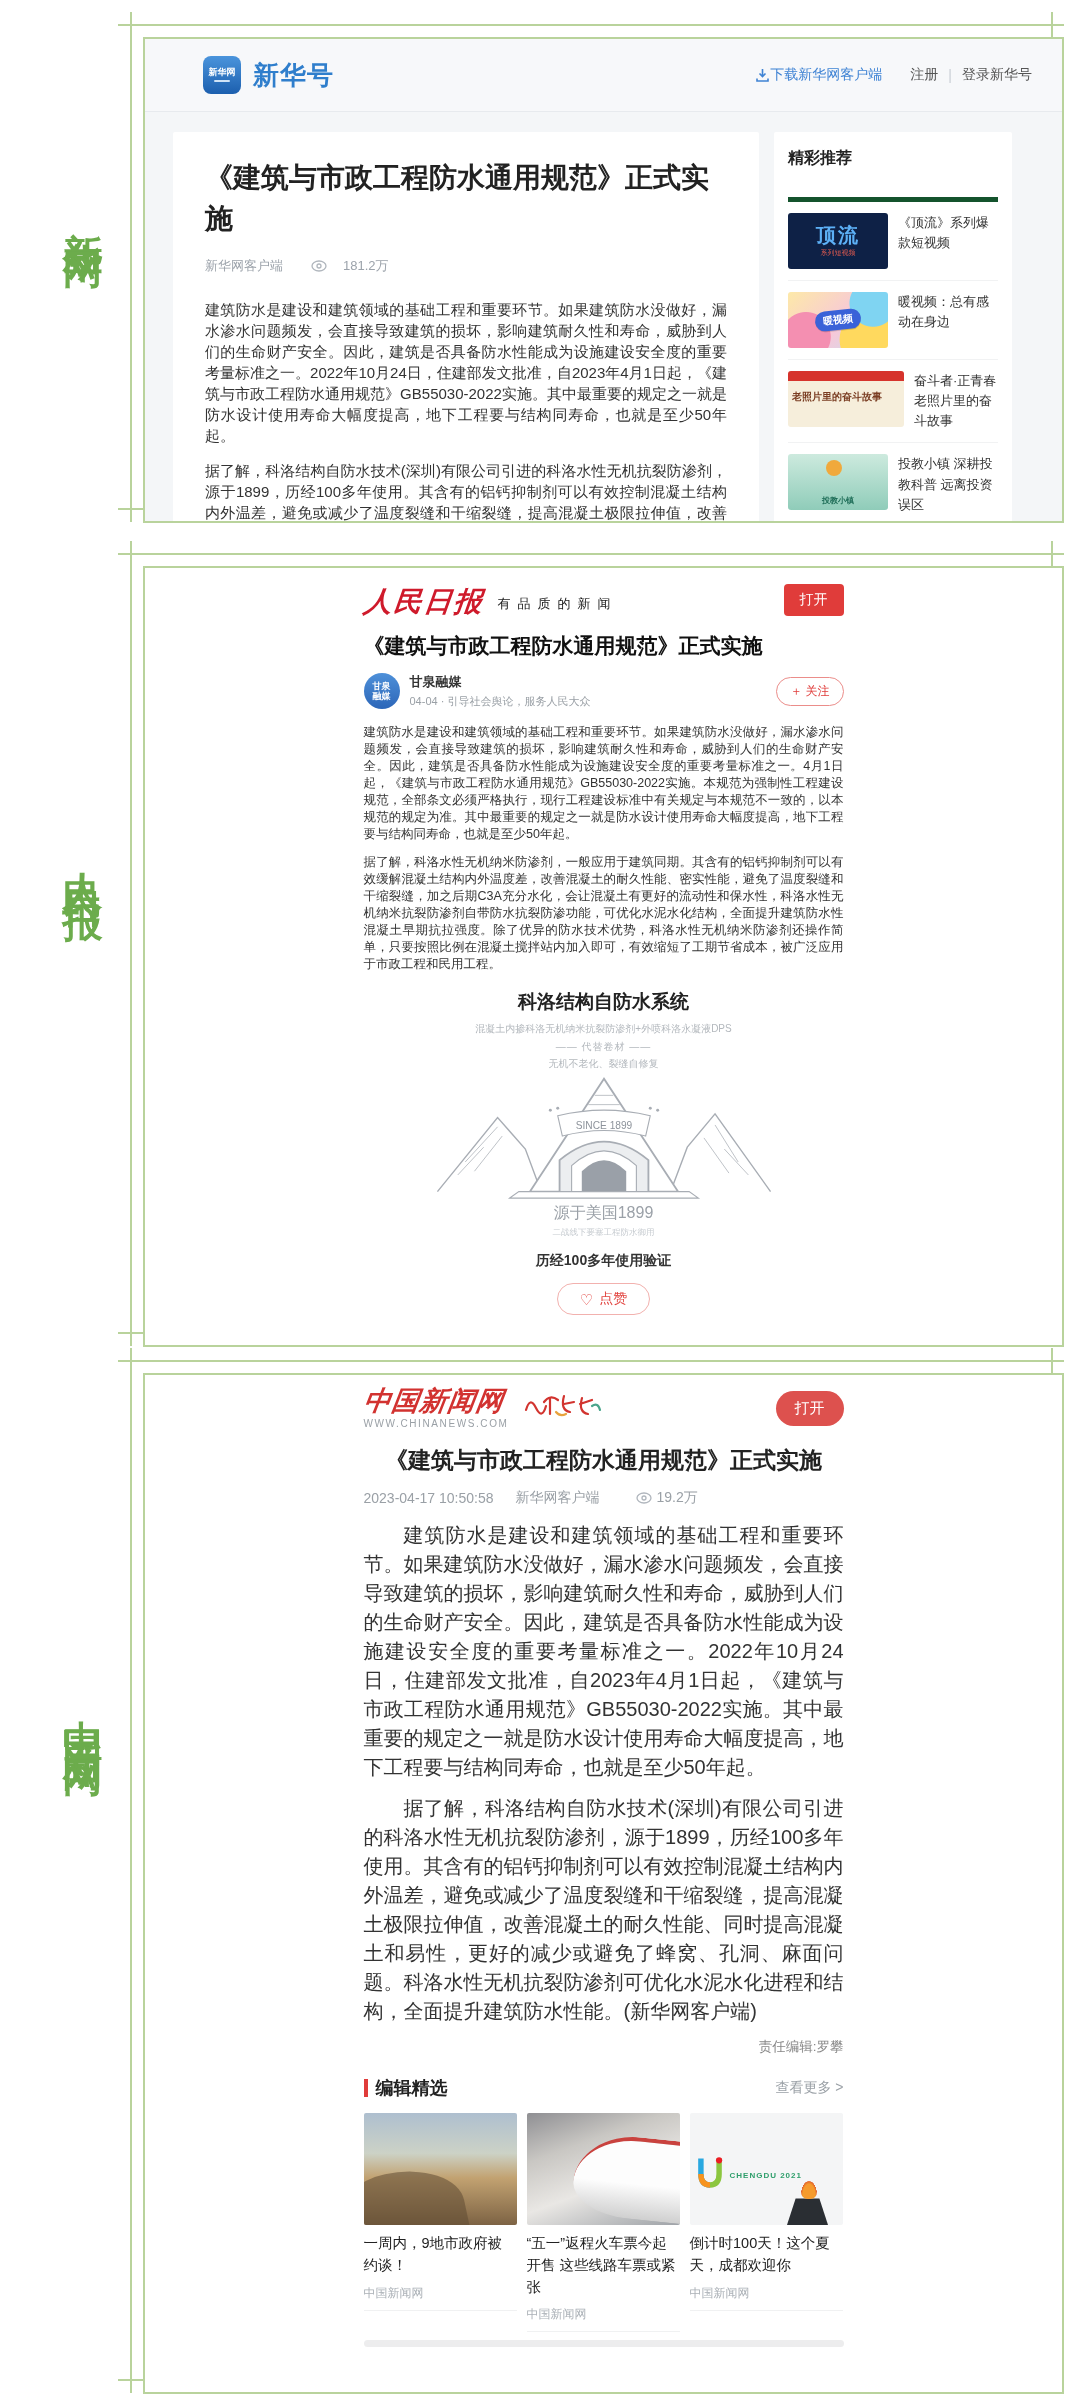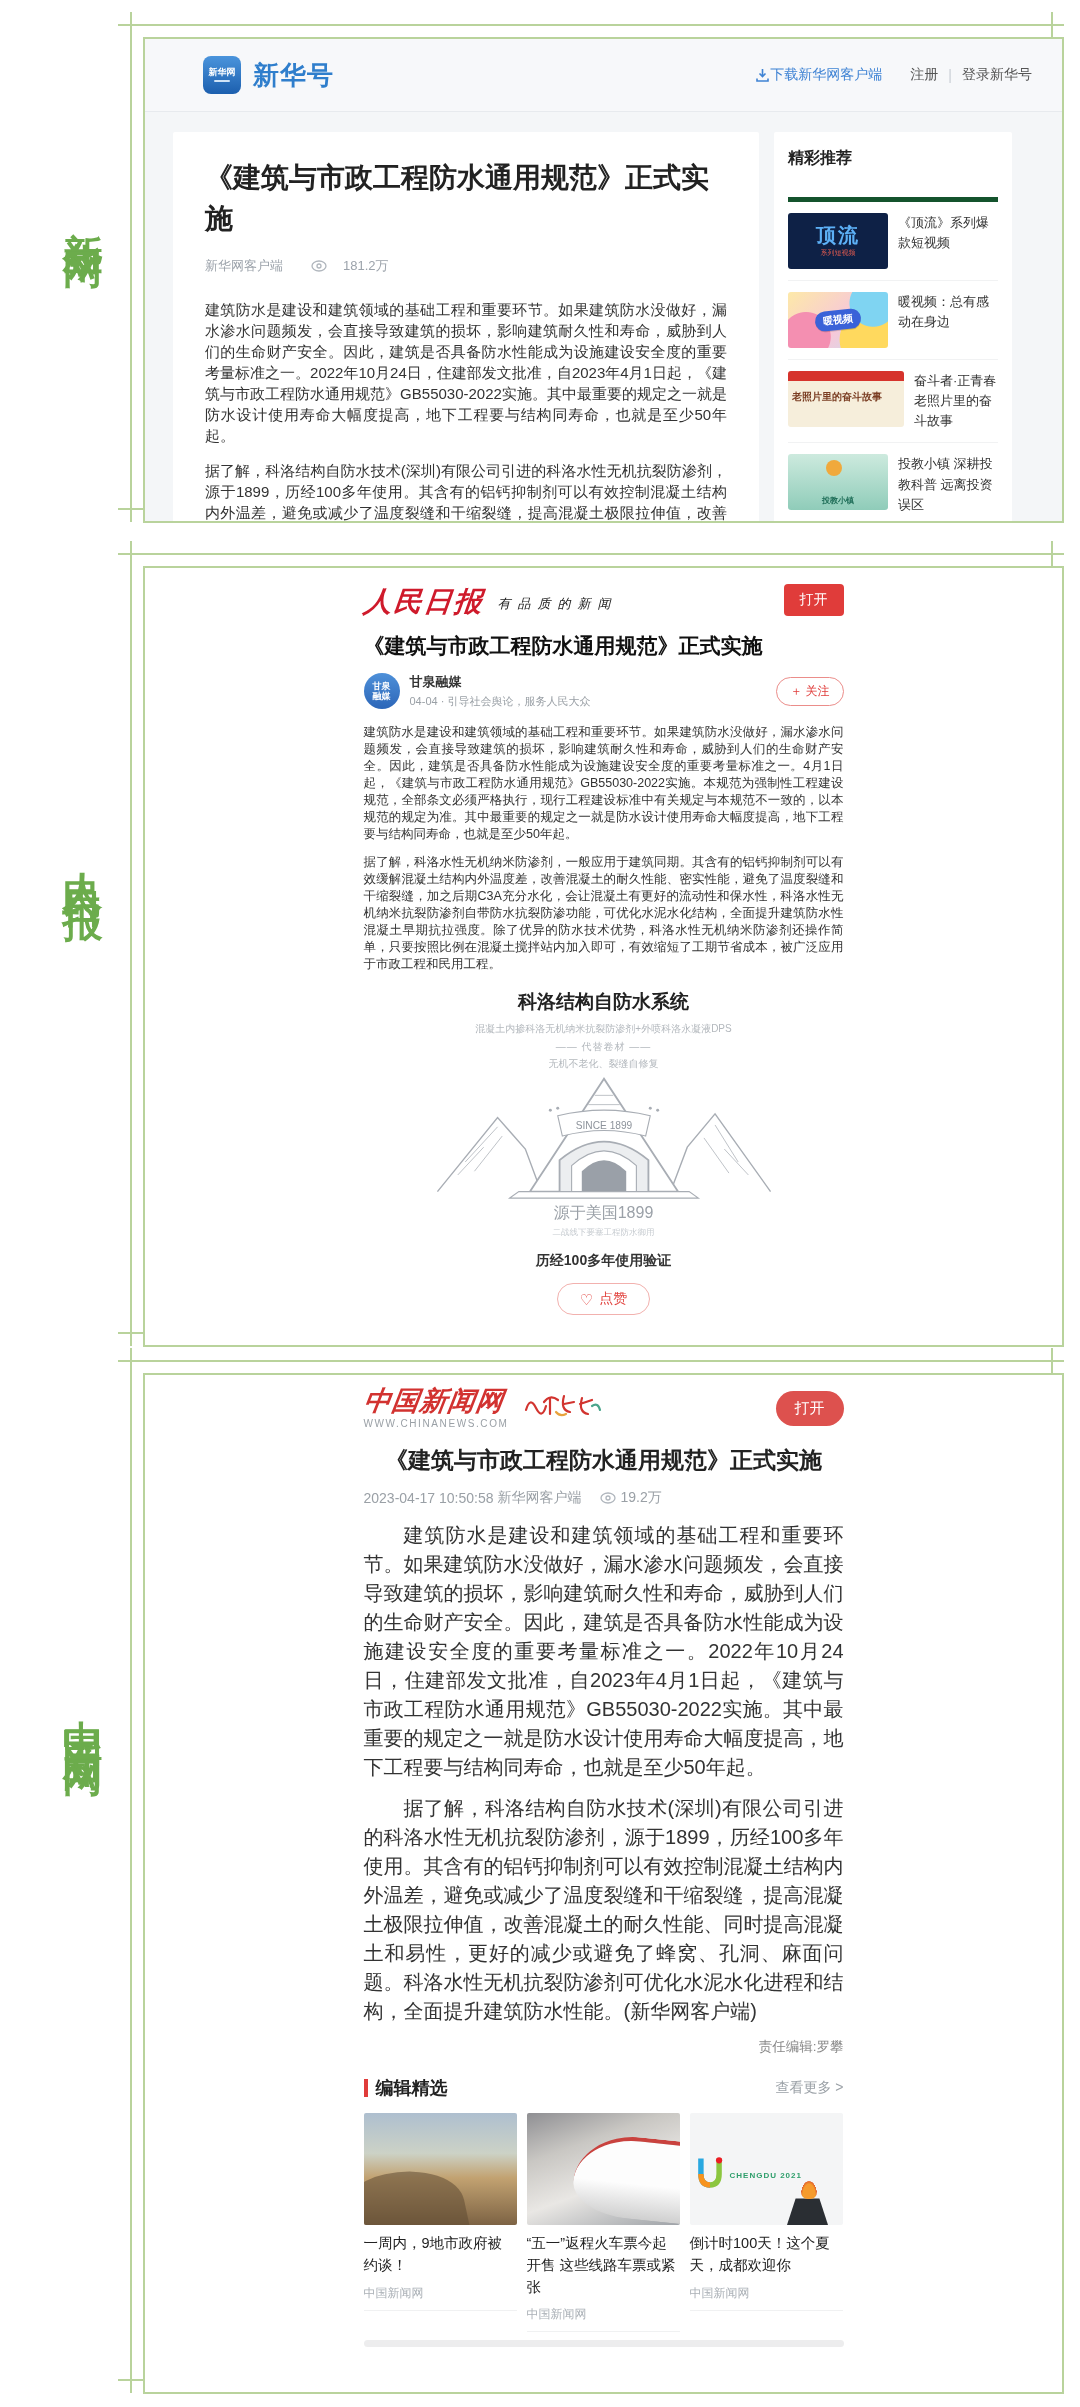--- a/index.html
+++ b/index.html
@@ -56,21 +56,21 @@
   .t4::before{content:"";position:absolute;width:16px;height:16px;border-radius:50%;
               background:#f0a93c;left:38px;top:6px;}
   .t4 .town{position:absolute;bottom:4px;left:0;right:0;text-align:center;font-size:8px;
             color:#1f6e58;font-weight:700;}
   
   .s2-page{width:100%;height:100%;background:#fff;}
   .s2-col{width:480px;margin:0 auto;padding-top:16px;position:relative;}
   .s2-top{display:flex;align-items:flex-end;}
   .rmrb-logo{font-family:"DejaVu Serif",serif;font-style:italic;font-weight:900;
              font-size:28px;color:#cf1a2b;letter-spacing:2px;transform:skewX(-6deg);line-height:1;}
-  .rmrb-tag{font-size:13px;color:#1a1a1a;letter-spacing:7px;margin-left:14px;margin-bottom:3px;font-style:italic;}
+  .rmrb-tag{font-size:13px;color:#1a1a1a;letter-spacing:7px;margin-left:14px;margin-bottom:3px;}
   .btn-open-s2{margin-left:auto;background:#e03c3a;color:#fff;font-size:14px;border:none;
                padding:7px 16px;border-radius:4px;cursor:pointer;}
   .s2-title{font-size:21px;font-weight:800;color:#111;margin-top:16px;}
   .s2-author{display:flex;align-items:center;margin-top:13px;}
   .s2-avatar{width:36px;height:36px;border-radius:50%;background:linear-gradient(180deg,#4e90d9,#2c66b8);
              color:#fff;font-size:9px;font-weight:700;display:flex;align-items:center;justify-content:center;
              text-align:center;line-height:1.15;}
   .s2-avatar span{width:22px;display:block;}
   .s2-author .who{margin-left:10px;}
   .s2-name{font-size:13px;font-weight:700;color:#333;}
@@ -96,21 +96,21 @@
   .s3-page{width:100%;height:100%;background:#fff;}
   .s3-col{width:480px;margin:0 auto;padding-top:12px;}
   .s3-top{display:flex;align-items:center;}
   .cnn-logo .script{font-family:"DejaVu Serif",serif;font-style:italic;font-weight:900;
                     font-size:27px;color:#d23230;letter-spacing:1px;line-height:1;transform:skewX(-8deg);}
   .cnn-logo .site{font-size:10px;color:#9aa0a6;letter-spacing:1.6px;margin-top:4px;}
   .stamp{margin-left:12px;margin-top:-6px;}
   .btn-open-s3{margin-left:auto;background:#dd514e;color:#fff;font-size:15px;border:none;
                padding:8px 19px;border-radius:19px;cursor:pointer;}
   .s3-title{font-size:23px;font-weight:800;color:#222;text-align:center;margin-top:16px;}
-  .s3-meta{display:flex;align-items:center;gap:4px;font-size:14px;color:#9aa0a6;margin-top:13px;}
+  .s3-meta{display:flex;align-items:center;gap:22px;font-size:14px;color:#9aa0a6;margin-top:13px;}
   .s3-meta .views{display:flex;align-items:center;gap:5px;margin-left:14px;}
   .s3-body{margin-top:14px;font-size:20px;line-height:29px;color:#333;text-align:justify;}
   .s3-body p{margin:0;text-indent:2em;}
   .s3-body p + p{margin-top:12px;}
   .s3-editor{text-align:right;font-size:13.5px;color:#888;margin-top:12px;}
   .picks-head{display:flex;align-items:center;margin-top:20px;}
   .picks-bar{width:4px;height:18px;background:#e03c3a;margin-right:8px;}
   .picks-title{font-size:18px;font-weight:800;color:#222;}
   .picks-more{margin-left:auto;font-size:14px;color:#9aa0a6;cursor:pointer;}
   .cards{display:flex;gap:10px;margin-top:13px;}

